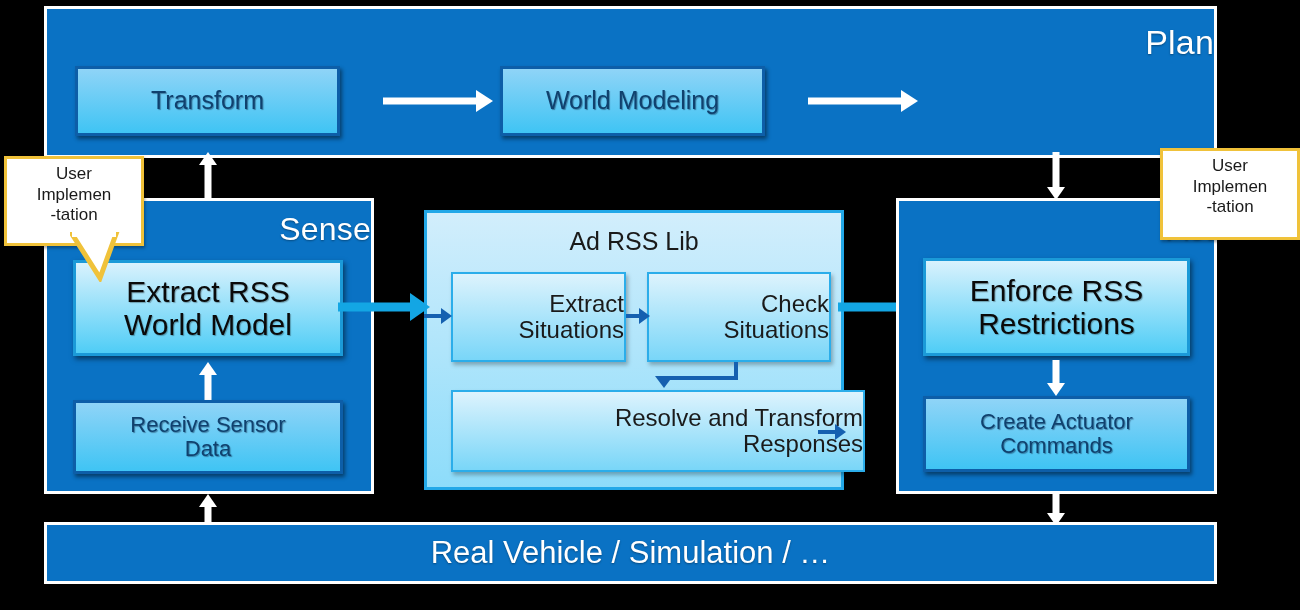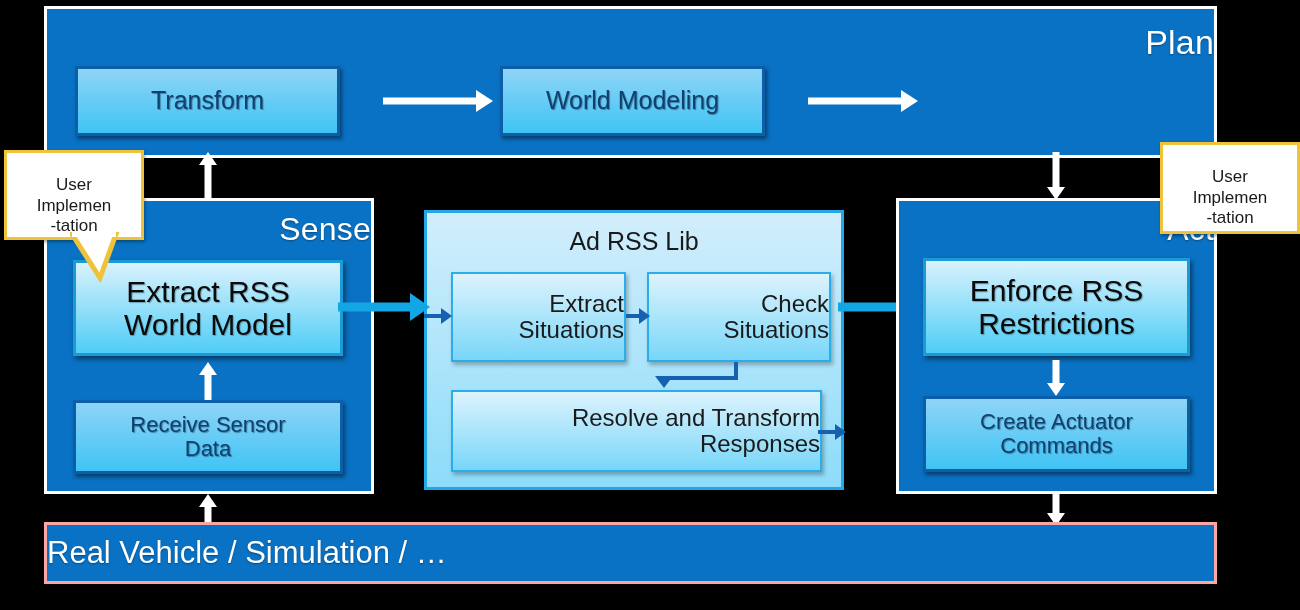--- a/index.html
+++ b/index.html
@@ -191,33 +191,35 @@
 
   
   .callout {
     position: absolute;
     background: #ffffff;
     border: 3px solid #f0c23a;
     box-sizing: border-box;
     color: #1a1a1a;
     text-align: center;
     line-height: 1.22;
-    padding-top: 22px;
+    padding-top: 5px;
     box-shadow: 1px 2px 3px rgba(0,0,0,0.35);
+    margin-top: 6px;
   }
   .callout-tail { position: absolute; }
 
   
   #bottom-band {
     position: absolute;
     background: #0a72c4;
-    border: 3px solid #fca5a5;
+    border: 3px solid #ffffff;
     box-sizing: border-box;
     display: flex;
     align-items: center;
+    justify-content: center;
     color: #ffffff;
     text-shadow: 0 1px 2px rgba(0,0,0,0.35);
   }
 </style>
 </head>
 <body>
 
 <div id="stage">
 
   <div class="panel" id="plan-panel" style="left:44px; top:6px; width:1173px; height:152px;">
@@ -274,21 +276,21 @@
   <div class="box box-lib" style="left:451px; top:272px; width:175px; height:90px; font-size:24px; flex-direction:column;">
     <span>Extract</span>
     <span>Situations</span>
   </div>
 
   <div class="box box-lib" style="left:647px; top:272px; width:184px; height:90px; font-size:24px; flex-direction:column;">
     <span>Check</span>
     <span>Situations</span>
   </div>
 
-  <div class="box box-lib" style="left:451px; top:390px; width:371px; height:82px; font-size:24px; flex-direction:column;">
+  <div class="box box-lib" style="left:451px; top:390px; width:414px; height:82px; font-size:24px; flex-direction:column;">
     <span>Resolve and Transform</span>
     <span>Responses</span>
   </div>
 
   <div class="darrow" style="left:424px; top:308px; width:28px; height:16px;">
     <div class="shaft"></div>
       <div class="head"></div>
   </div>
   <div class="darrow" style="left:626px; top:308px; width:24px; height:16px;">
     <div class="shaft"></div>

